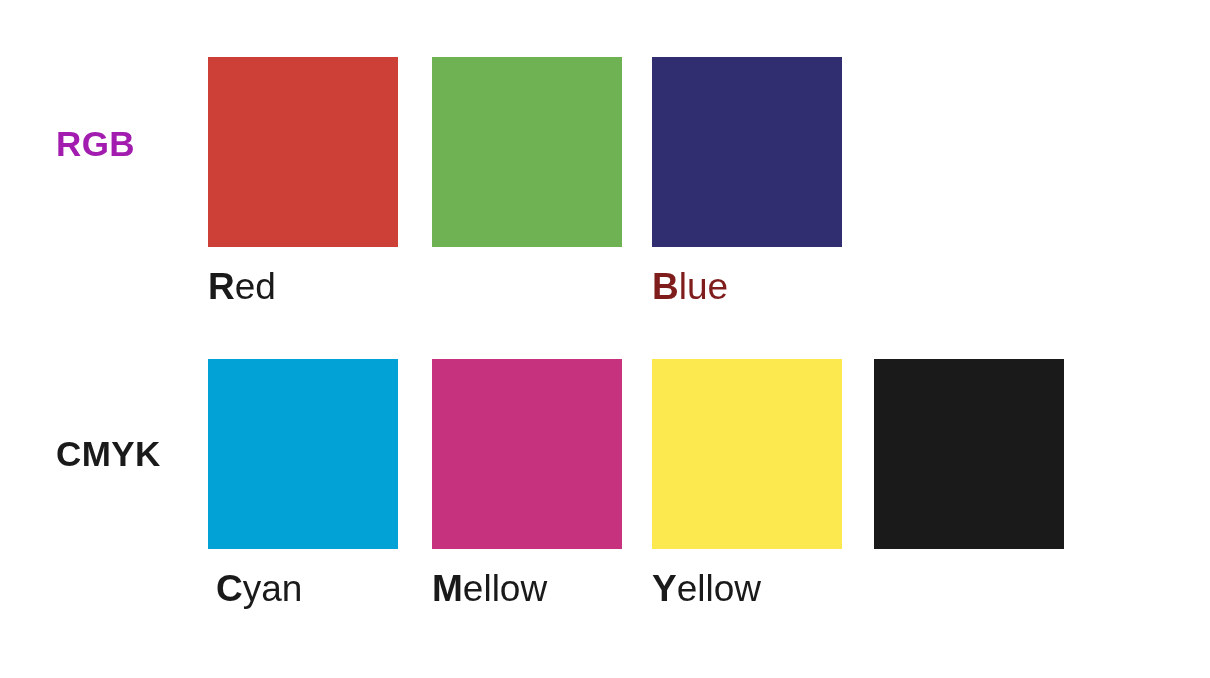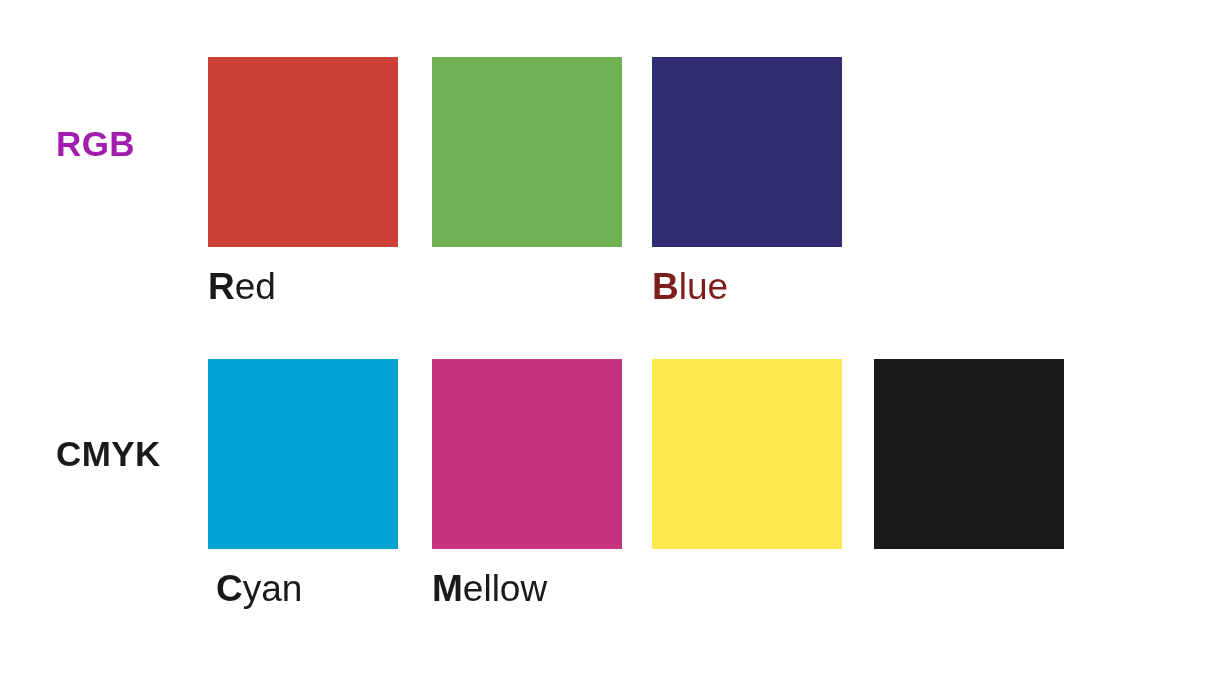--- a/index.html
+++ b/index.html
@@ -89,14 +89,17 @@
   <div class="swatch r2 col2" style="background-color: rgb(199, 50, 126);"></div>
   <div class="swatch r2 col3" style="background-color: rgb(251, 233, 79);"></div>
   <div class="swatch r2 col4" style="background-color: rgb(26, 26, 26);"></div>
 
   <div class="caption r2 col1" style="color: rgb(26, 26, 26); margin-left: 8px;">
     <b>C</b><span>yan</span>
   </div>
   <div class="caption r2 col2" style="color: rgb(26, 26, 26);">
     <b>M</b><span>ellow</span>
   </div>
+  <div class="caption r2 col3" style="color: rgb(26, 26, 26);">
+    <b>Y</b><span>ellow</span>
+  </div>
 
 </div>
 
 </body></html>

